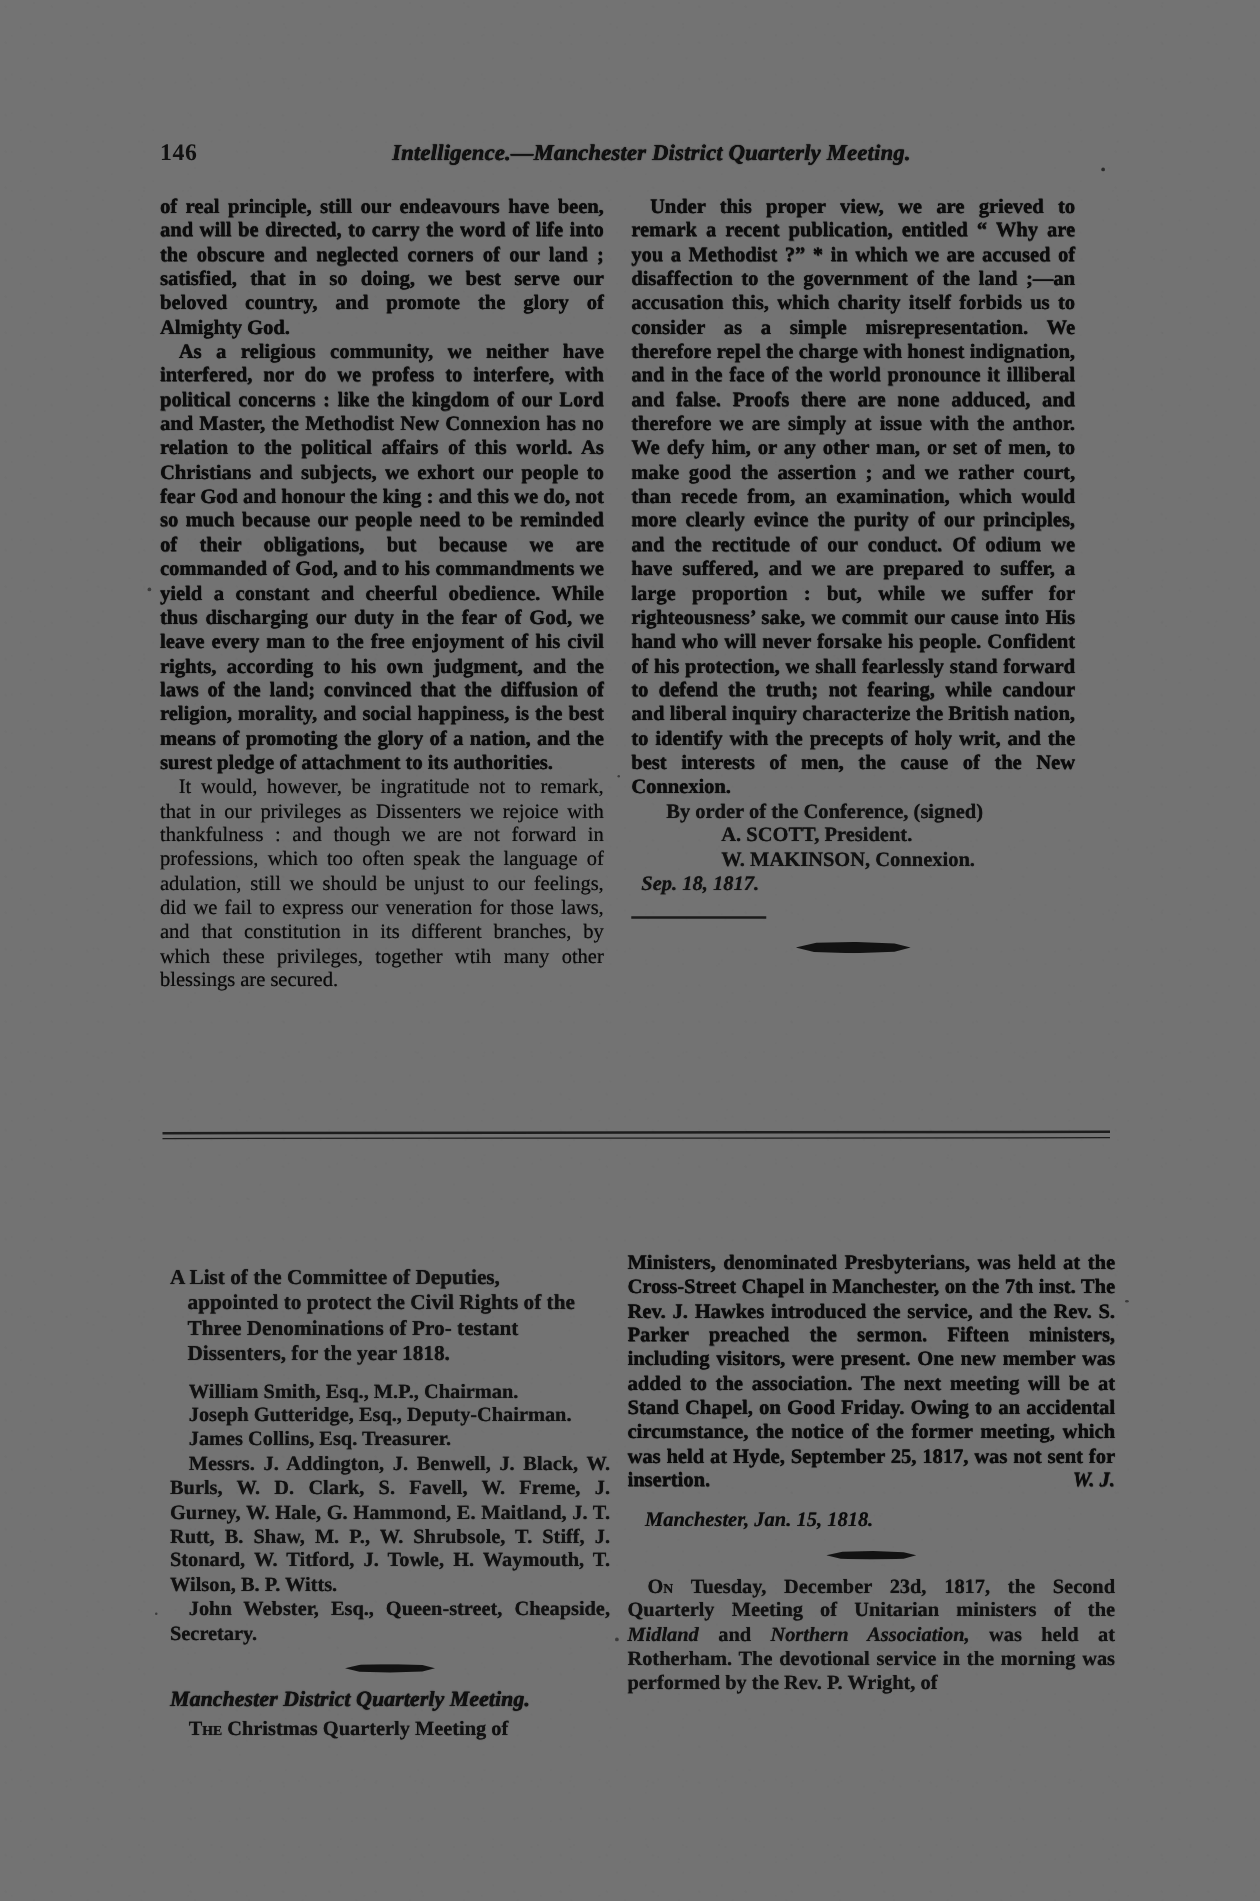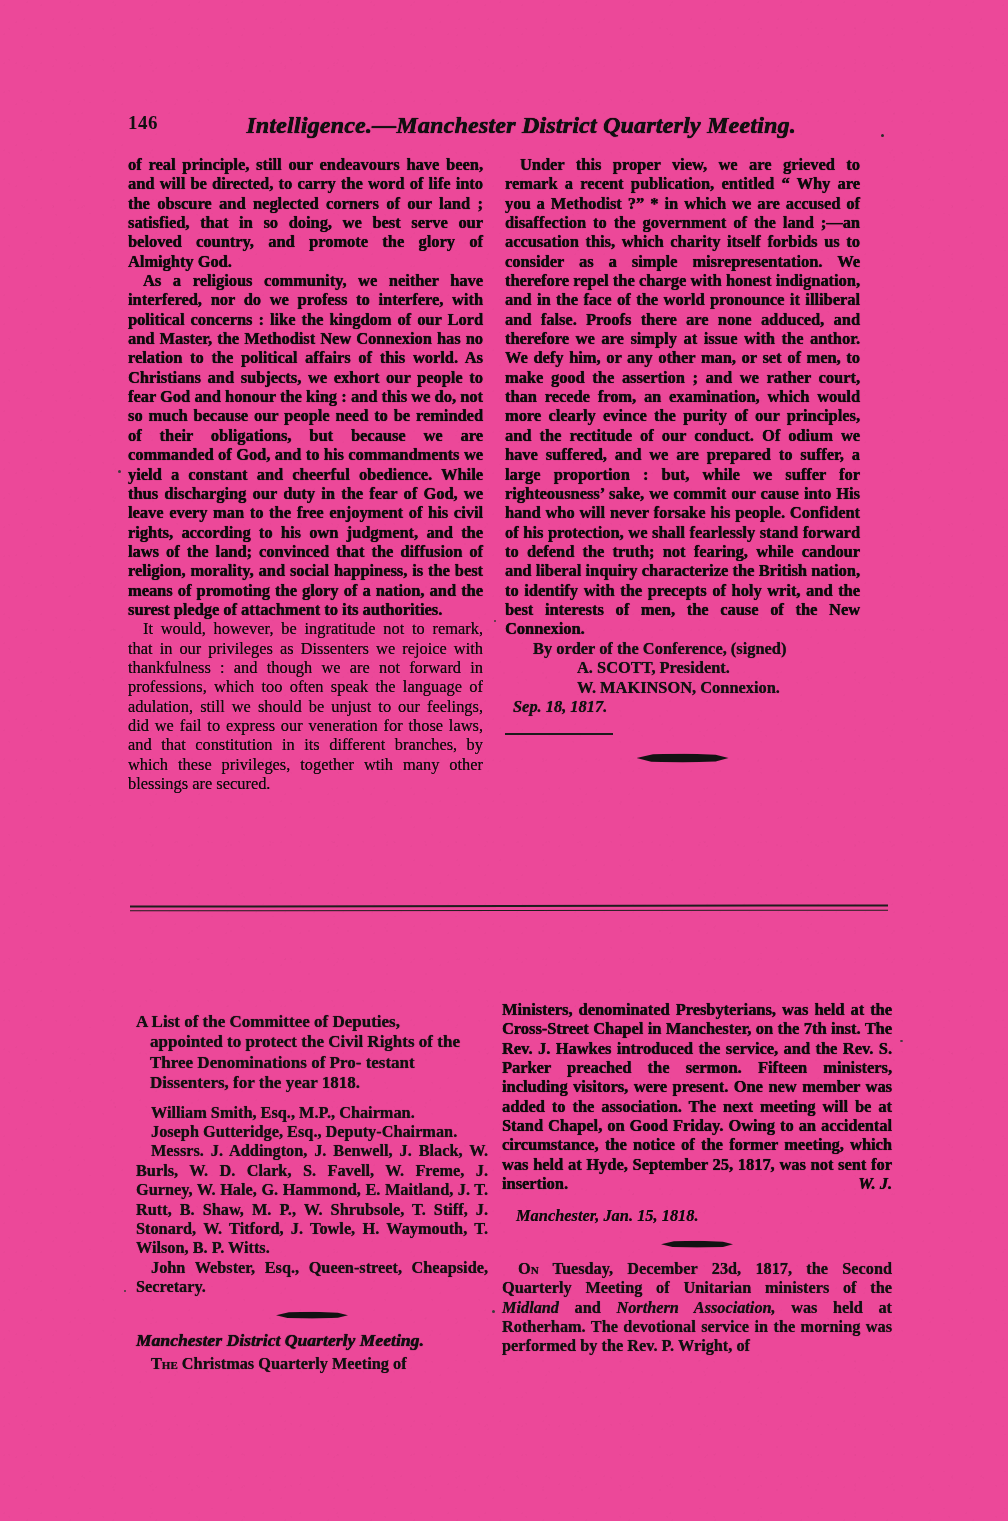--- a/index.html
+++ b/index.html
@@ -14,21 +14,21 @@
     color: #111111;
     position: relative;
     overflow: hidden;
   }
 
   
   #page {
     position: absolute;
     left: 0; top: 0;
     width: 1008px; height: 1521px;
-    background: #ec4899;
+    background: #737373;
   }
 
   
   #grain {
     position: absolute;
     left: 0; top: 0; right: 0; bottom: 0;
     pointer-events: none;
     opacity: .30;
     background-image:
       radial-gradient(circle at 12% 18%, rgba(0,0,0,.05) 0 1px, transparent 1px),
@@ -55,21 +55,21 @@
     font-weight: 700;
     letter-spacing: .5px;
     font-family: "Liberation Serif", serif;
   }
   #runtitle {
     position: absolute;
     left: 0; right: 0; top: 0;
     text-align: center;
     font-style: italic;
     font-weight: 700;
-    font-size: 24px;
+    font-size: 18px;
     letter-spacing: .2px;
     padding-left: 26px;
   }
   #runtitle .dark {
     text-shadow: 0 0 1.1px rgba(0,0,0,.95), .35px 0 .5px rgba(0,0,0,.85);
   }
   #head-speck {
     position: absolute;
     right: 4px; top: 22px;
     width: 3px; height: 3px;
@@ -294,20 +294,21 @@
 
     <div class="caption">
       <span class="l1">A List of the Committee of Deputies,</span>
       <span>appointed to protect the Civil Rights</span>
       <span>of the Three Denominations of Pro-</span>
       <span>testant Dissenters, for the year 1818.</span>
     </div>
 
     <p class="list">William Smith, Esq., M.P., Chairman.</p>
     <p class="list">Joseph Gutteridge, Esq., Deputy-Chairman.</p>
+    <p class="list">James Collins, Esq. Treasurer.</p>
     <p class="list">Messrs. J. Addington, J. Benwell, J. Black, W. Burls, W. D. Clark, S. Favell, W. Freme, J. Gurney, W. Hale, G. Hammond, E. Maitland, J. T. Rutt, B. Shaw, M. P., W. Shrubsole, T. Stiff, J. Stonard, W. Titford, J. Towle, H. Waymouth, T. Wilson, B. P. Witts.</p>
     <p class="list">John Webster, Esq., Queen-street, Cheapside, Secretary.</p>
 
     <div class="orn small" style="margin:14px auto 10px auto;"></div>
 
     <p class="sect-title">Manchester District Quarterly Meeting.</p>
 
     <p class="list"><span class="smallcaps">The</span><span> Christmas Quarterly Meeting of</span></p>
   </div>
 

